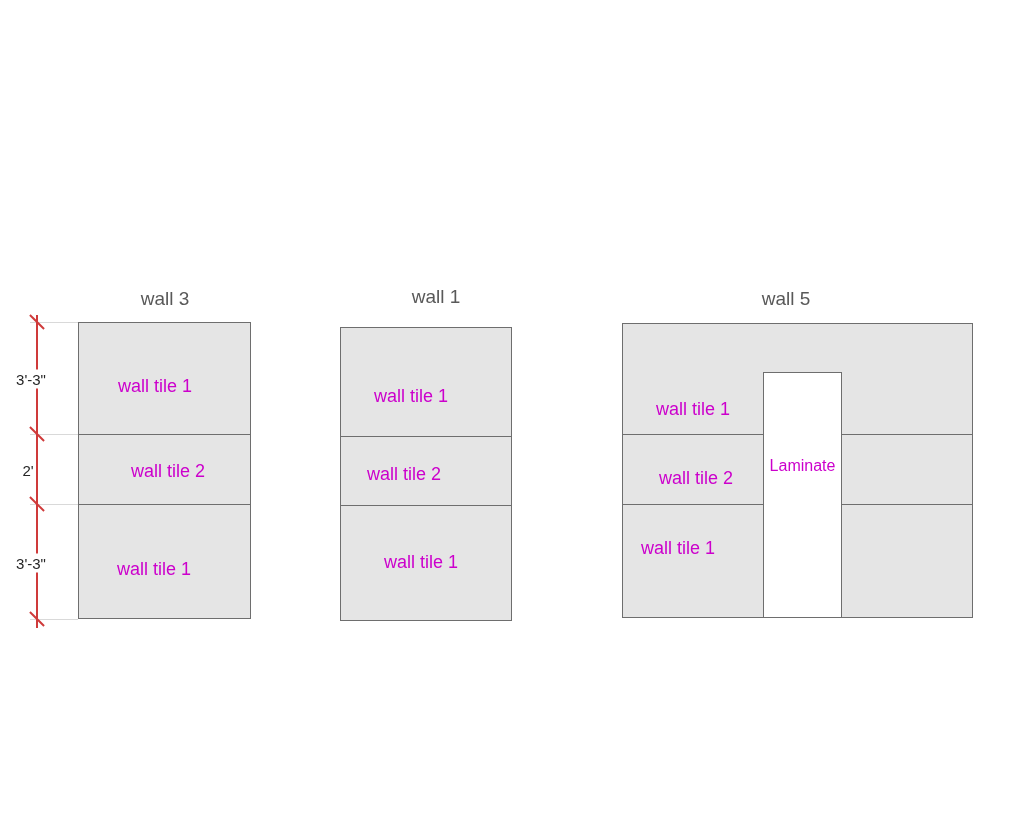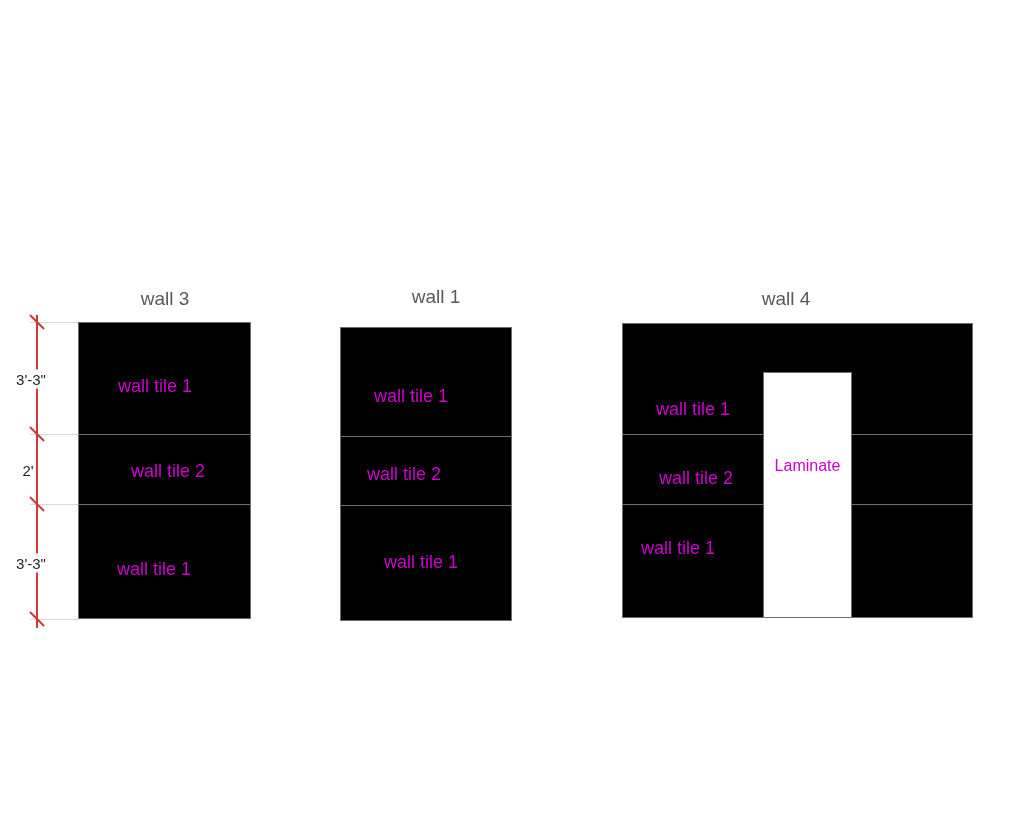--- a/index.html
+++ b/index.html
@@ -26,21 +26,21 @@
   }
   #title-wall3 { left: 165px; top: 299px; }
   #title-wall1 { left: 436px; top: 297px; }
   #title-wall2 { left: 786px; top: 299px; }
 
   
   .wall-box {
     position: absolute;
     box-sizing: border-box;
     border: 1px solid var(--wall-border, #6e6e6e);
-    background: #000000;
+    background: #e5e5e5;
   }
   #box-wall3 { left: 78px;  top: 322px; width: 173px; height: 297px; }
   #box-wall1 { left: 340px; top: 327px; width: 172px; height: 294px; }
   #box-wall2 { left: 622px; top: 323px; width: 351px; height: 295px; }
 
   .hline {
     position: absolute;
     left: 0;
     right: 0;
     height: 1px;
@@ -71,21 +71,21 @@
   #box-wall2 .t1 { left: 70px; top: 85px;  }
   #box-wall2 .t2 { left: 73px; top: 154px; }
   #box-wall2 .t3 { left: 55px; top: 224px; }
 
   
   .laminate-col {
     position: absolute;
     box-sizing: border-box;
     left: 140px;
     top: 48px;
-    width: 89px;
+    width: 79px;
     bottom: 0;
     background: #ffffff;
     border: 1px solid var(--wall-border, #6e6e6e);
     border-bottom: none;
     z-index: 2;
   }
   .laminate-label {
     position: absolute;
     left: 50%;
     top: 93px;
@@ -175,21 +175,21 @@
 
   <div class="wall-title" id="title-wall1">wall 1</div>
   <div class="wall-box" id="box-wall1">
     <div class="hline r1"></div>
     <div class="hline r2"></div>
     <div class="tile-label t1">wall tile 1</div>
     <div class="tile-label t2">wall tile 2</div>
     <div class="tile-label t3">wall tile 1</div>
   </div>
 
-  <div class="wall-title" id="title-wall2">wall 4</div>
+  <div class="wall-title" id="title-wall2">wall 5</div>
   <div class="wall-box" id="box-wall2">
     <div class="hline r1"></div>
     <div class="hline r2"></div>
     <div class="tile-label t1">wall tile 1</div>
     <div class="tile-label t2">wall tile 2</div>
     <div class="tile-label t3">wall tile 1</div>
     <div class="laminate-col">
       <div class="laminate-label">Laminate</div>
     </div>
   </div>

